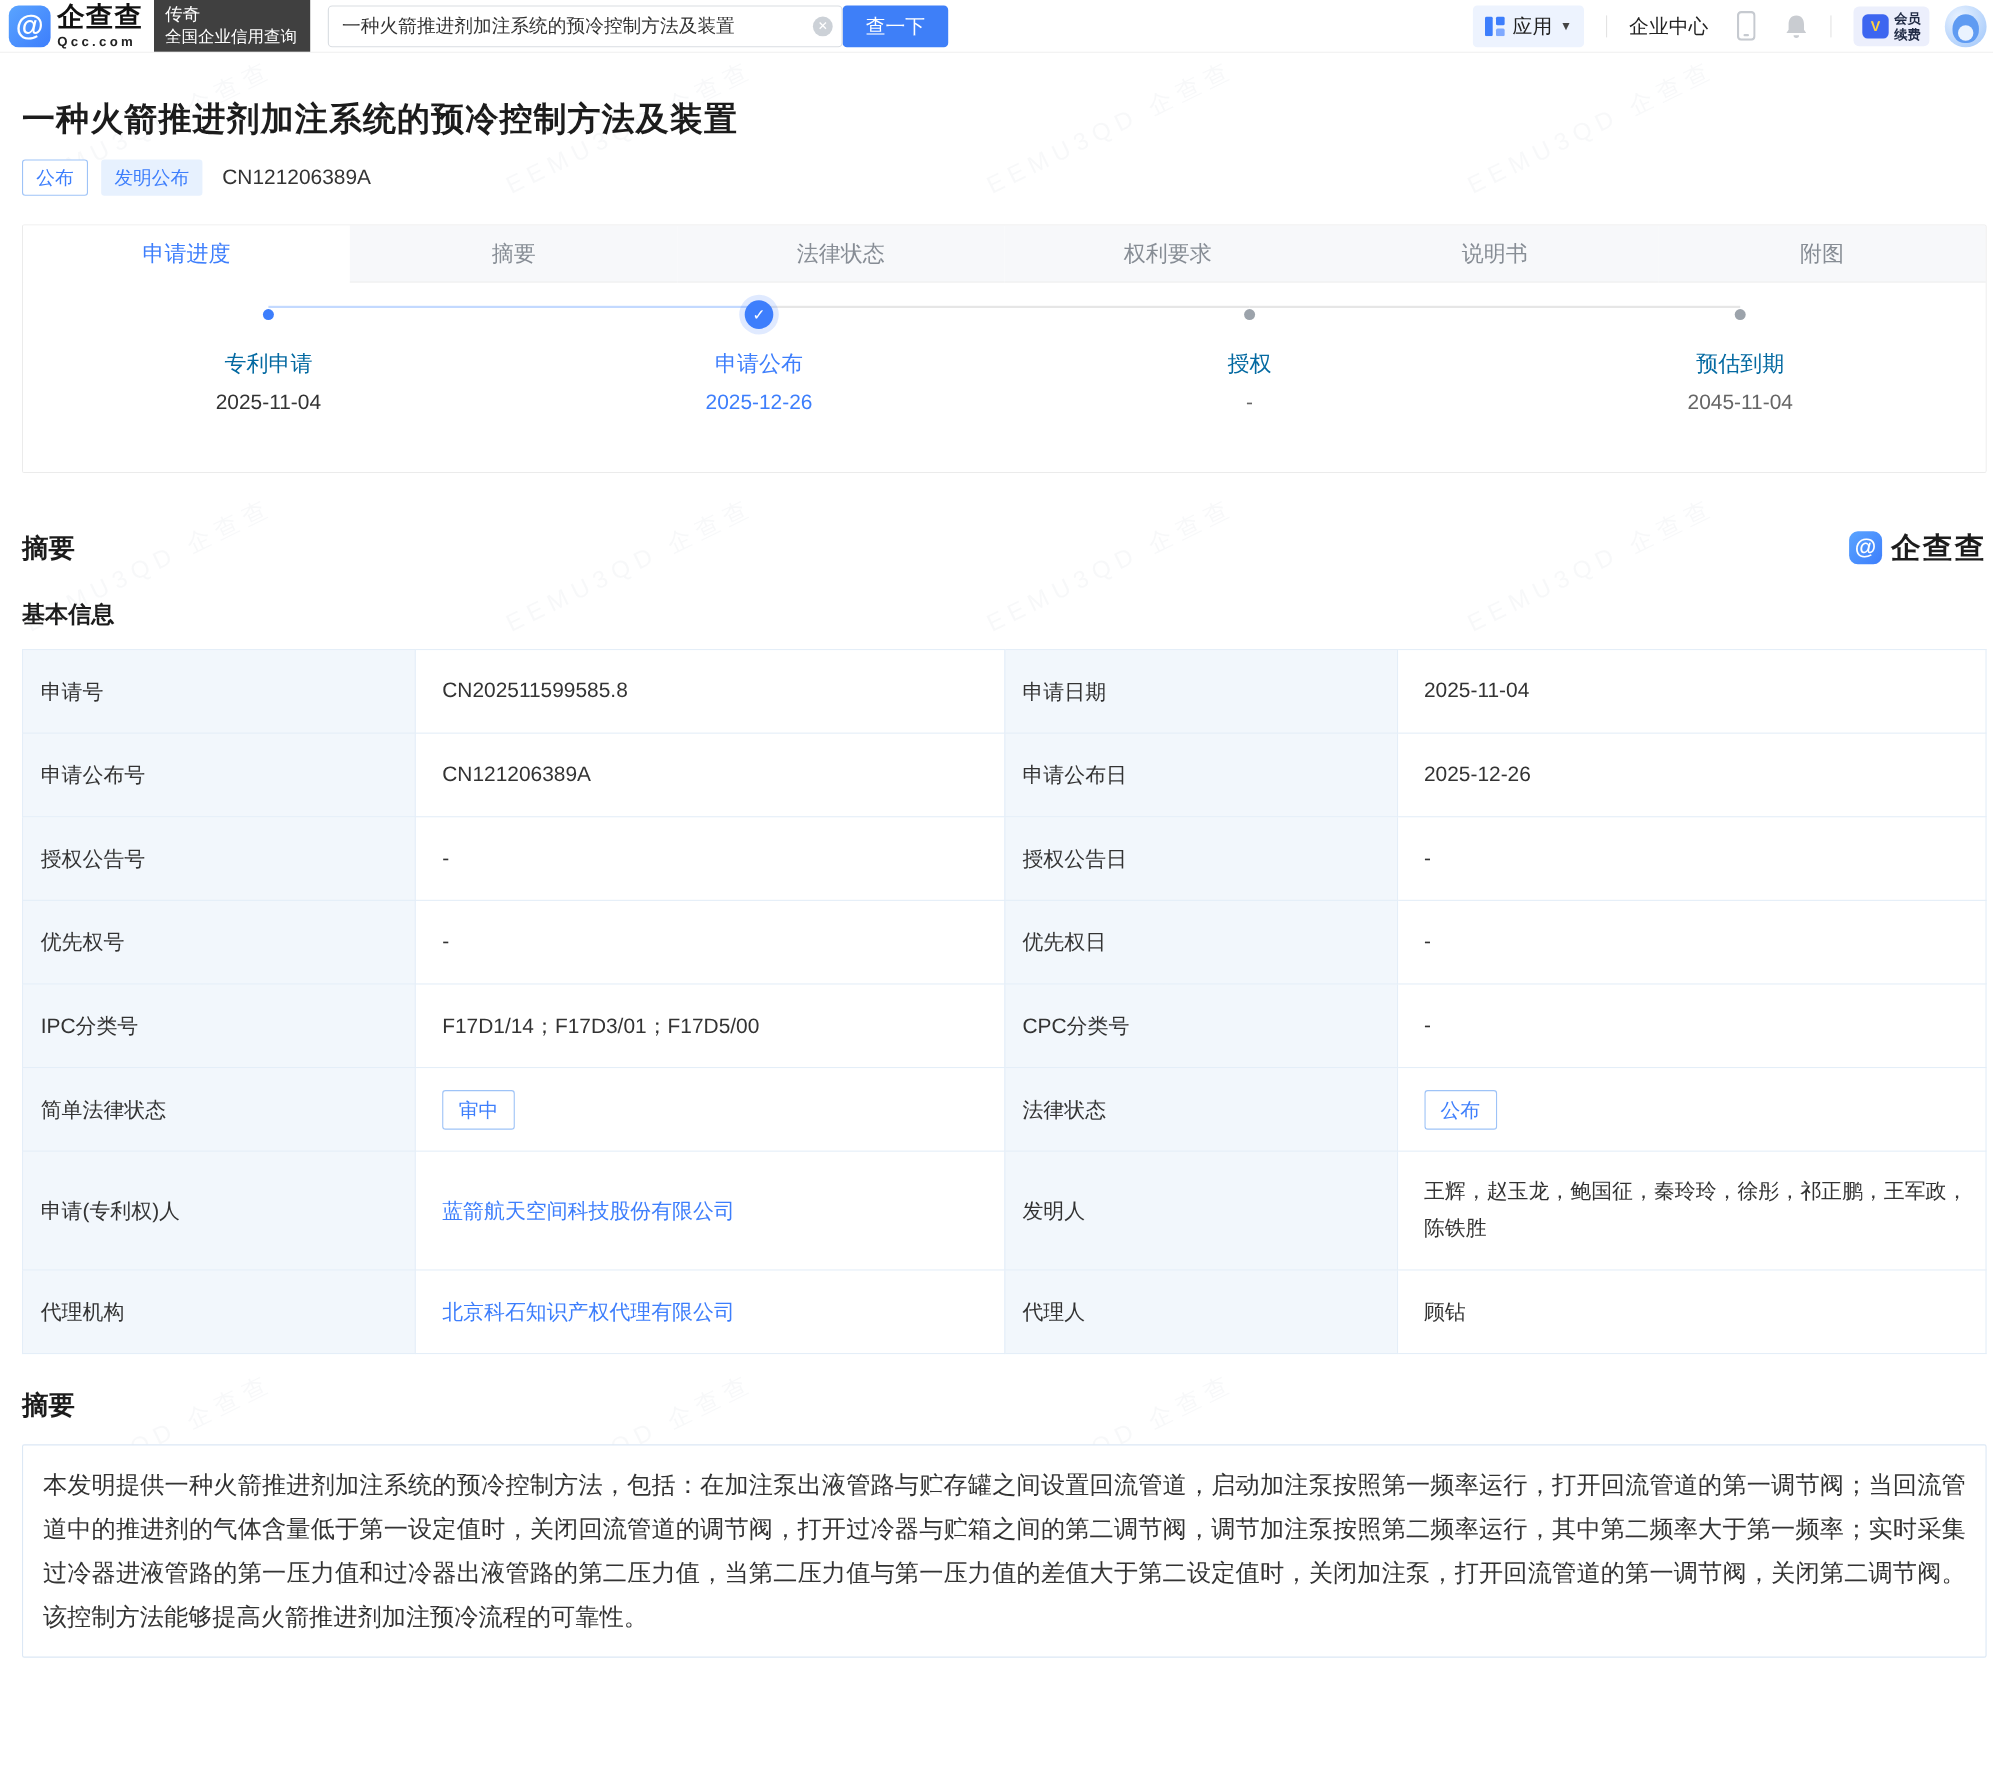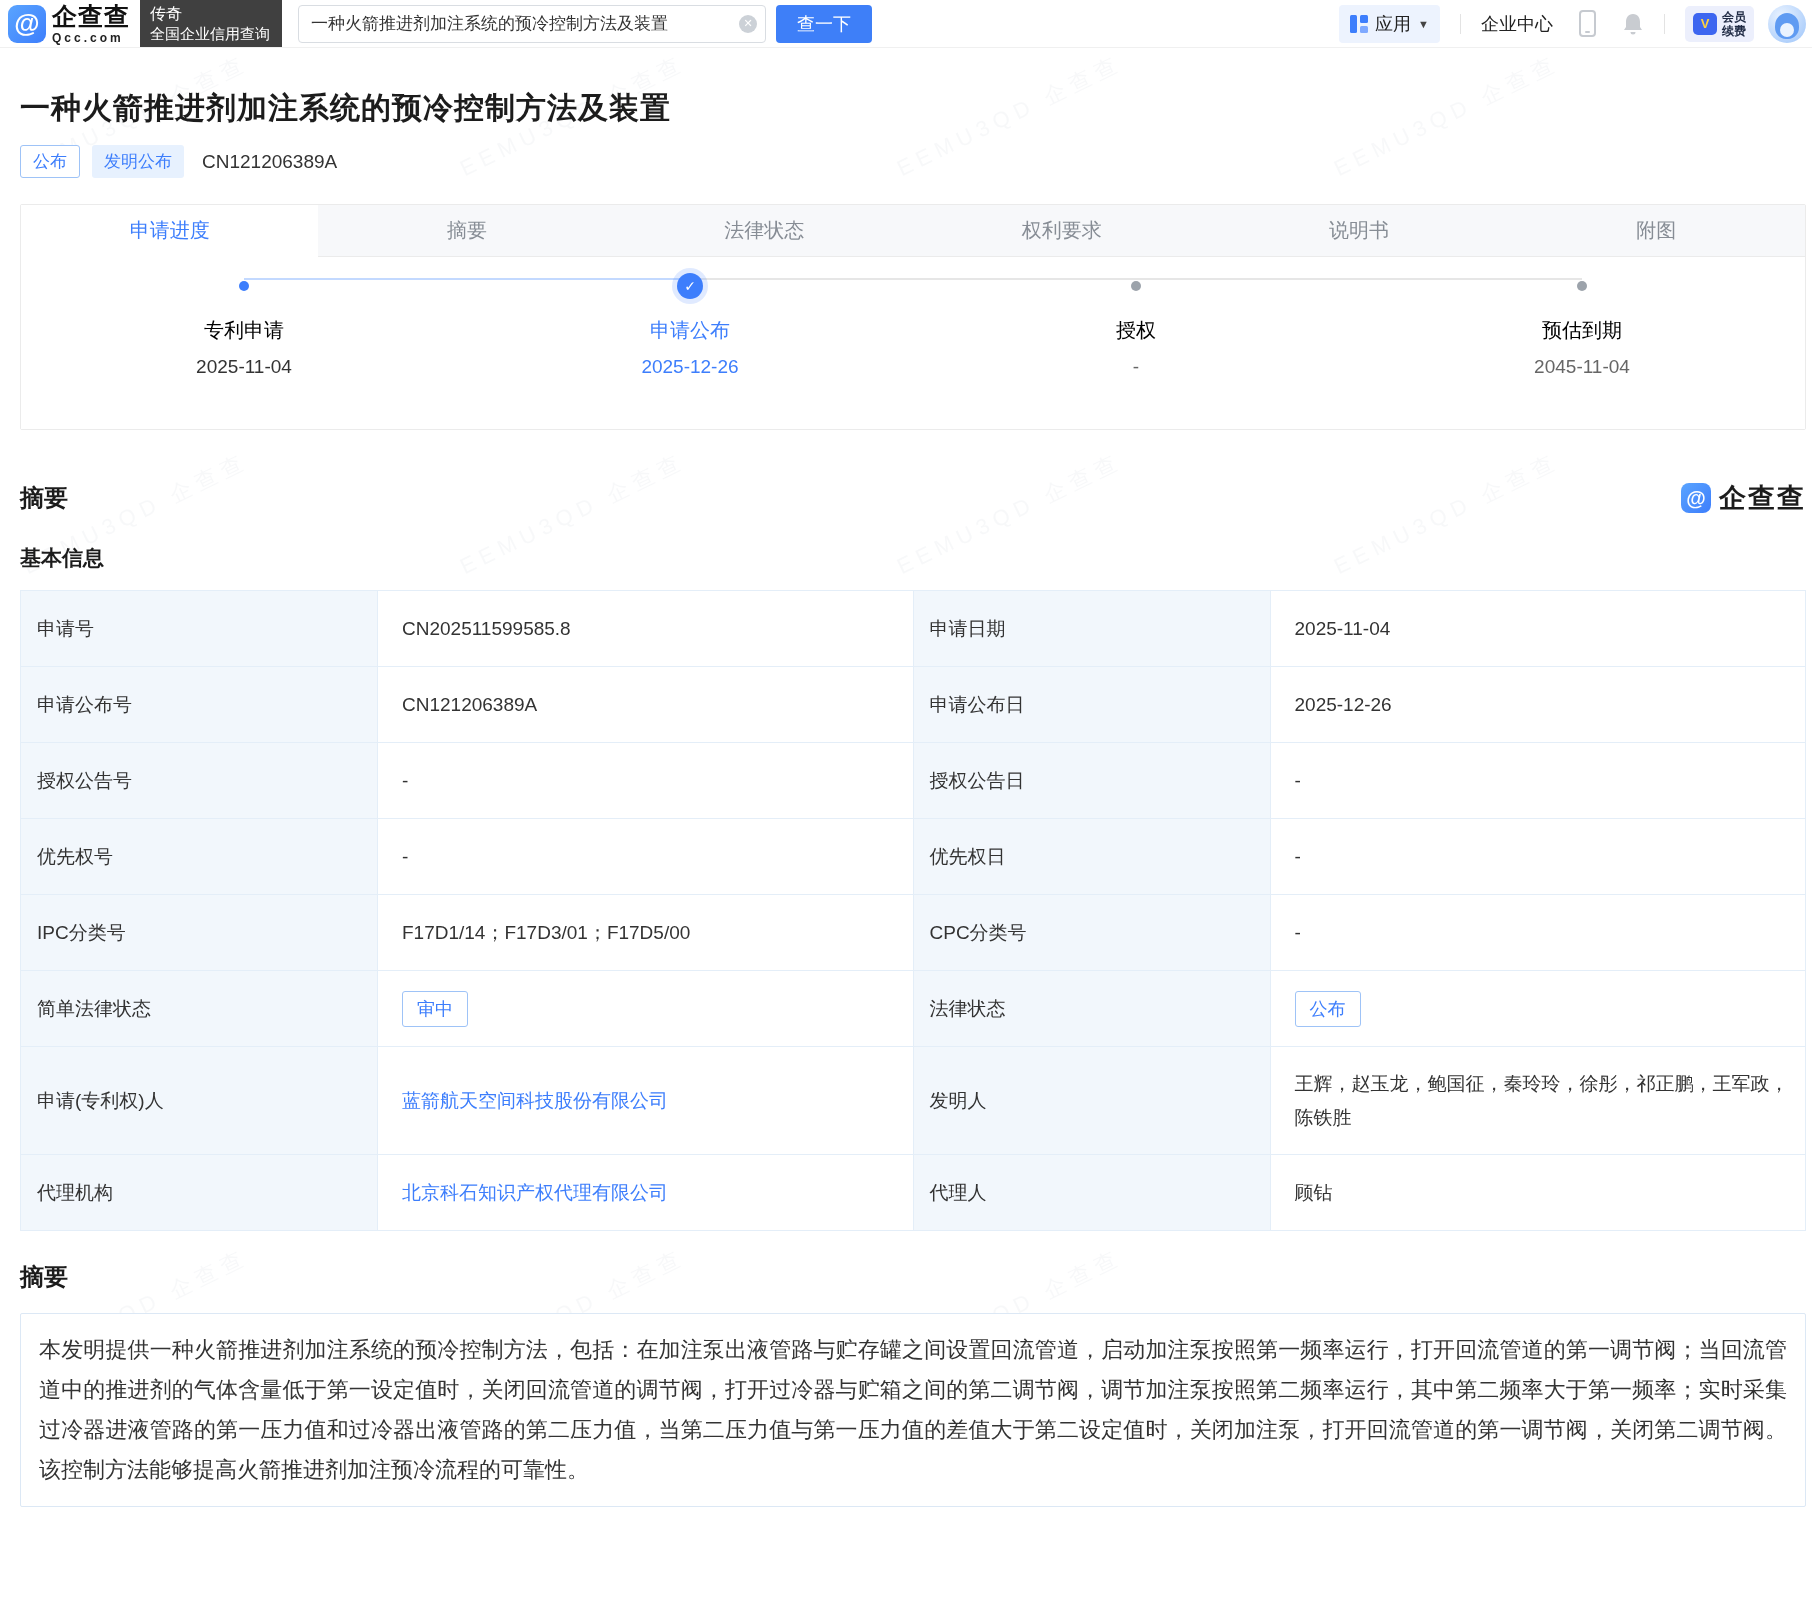--- a/index.html
+++ b/index.html
@@ -29,21 +29,21 @@
   .promo { align-self:stretch; margin-left:10px; background:#404040; color:#fff;
     padding:4px 12px 4px 10px; display:flex; flex-direction:column; justify-content:center; }
   .promo .l1 { font-size:16px; line-height:20px; }
   .promo .l2 { font-size:15px; line-height:20px; }
   .searchbar { display:flex; align-items:center; margin-left:16px; }
   .search-input { position:relative; width:468px; height:38px; border:1px solid #d9dde2; border-radius:4px;
     display:flex; align-items:center; padding:0 34px 0 12px; font-size:17px; color:#333; background:#fff;
     white-space:nowrap; overflow:hidden; }
   .clear-btn { position:absolute; right:8px; width:18px; height:18px; border-radius:50%;
     background:#ccd1d7; color:#fff; font-size:11px; display:flex; align-items:center; justify-content:center; }
-  .search-btn { margin-left:10px; width:96px; height:38px; background:#3e7ff8; color:#fff;
+  .search-btn { width:96px; height:38px; background:#3e7ff8; color:#fff;
     font-size:18px; border:none; border-radius:4px; display:flex; align-items:center; justify-content:center; }
   .topnav { margin-left:auto; display:flex; align-items:center; margin-right:6px; }
   .apps-pill { display:flex; align-items:center; gap:7px; background:#edf3fe; border-radius:4px;
     padding:7px 11px; font-size:18px; color:#222; }
   .caret { font-size:11px; color:#444; }
   .nav-divider { width:1px; height:20px; background:#e3e3e3; margin:0 20px; }
   .nav-item { font-size:18px; color:#222; }
   .icon-btn { margin-left:26px; display:flex; align-items:center; }
   .vip { display:flex; align-items:center; gap:5px; background:#eceffc; border-radius:5px; padding:4px 8px; margin-left:0; }
   .vip-text { font-size:12px; line-height:14px; color:#1f2a44; font-weight:bold; }
@@ -76,21 +76,21 @@
   .tl-seg.gray { background:#e6e6e6; }
   .milestones { position:absolute; inset:0; display:flex; }
   .milestone { flex:1; display:flex; flex-direction:column; align-items:center; padding-top:16px; }
   .dot-slot { height:26px; display:flex; align-items:center; justify-content:center; }
   .dot { width:10px; height:10px; border-radius:50%; }
   .dot.blue { background:#3d7efc; }
   .dot.gray { background:#9ca3ab; }
   .check-circle { width:26px; height:26px; border-radius:50%; background:#3d7efc; color:#fff;
     display:flex; align-items:center; justify-content:center; font-size:14px; font-weight:bold;
     box-shadow:0 0 0 5px rgba(61,126,252,.16); }
-  .ms-name { margin-top:18px; font-size:20px; color:#000000; }
+  .ms-name { margin-top:18px; font-size:20px; color:#0369a1; }
   .ms-date { margin-top:12px; font-size:19px; color:#333; }
   .milestone.current .ms-name, .milestone.current .ms-date { color:#3d7efc; }
   .milestone.pending .ms-date { color:#666; }
 
   
   .section-head-row { margin-top:50px; display:flex; align-items:center; justify-content:space-between; }
   h2.sec { margin:0; font-size:24px; font-weight:bold; color:#1c1c1c; }
   .qcc-mark { display:flex; align-items:center; gap:8px; }
   .qcc-mark .mini-logo { width:30px; height:30px; border-radius:8px;
     background:linear-gradient(135deg,#5aa4ff,#3d7efc); color:#fff; display:flex; align-items:center;

